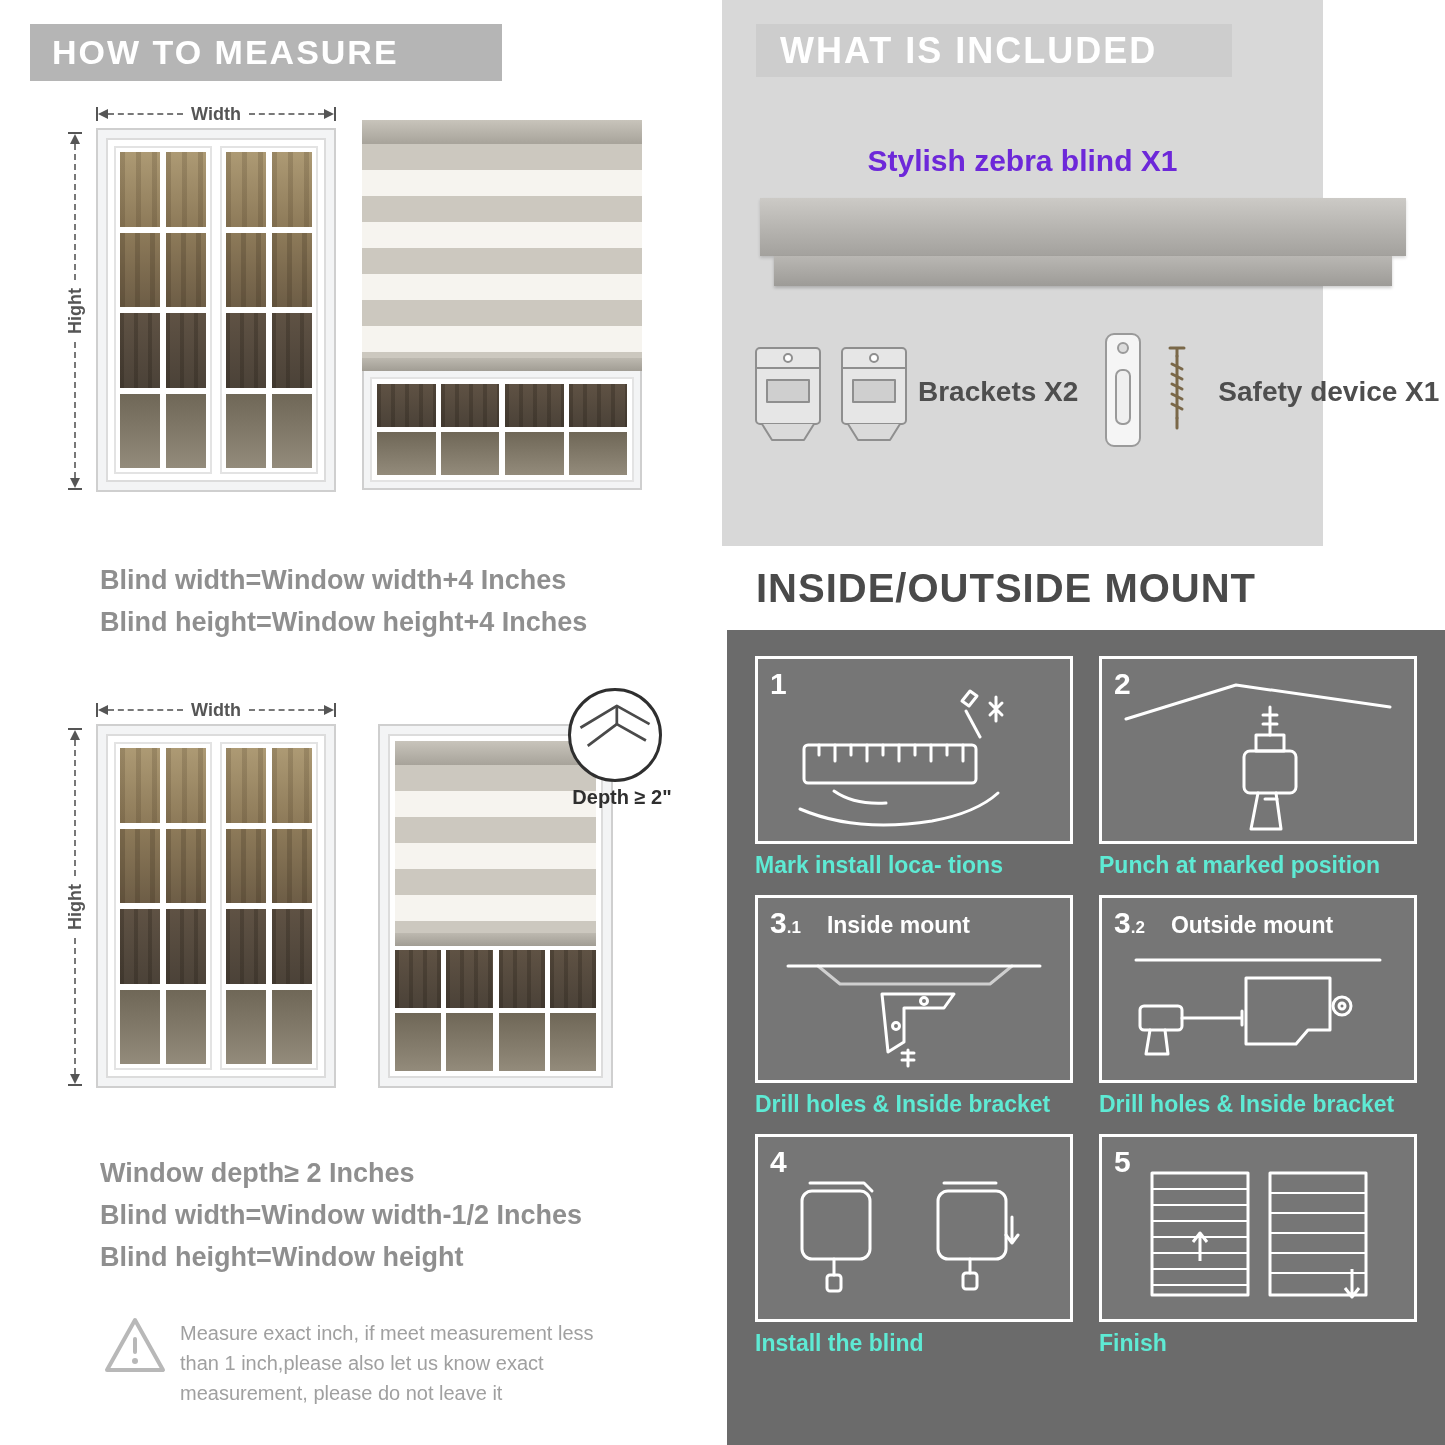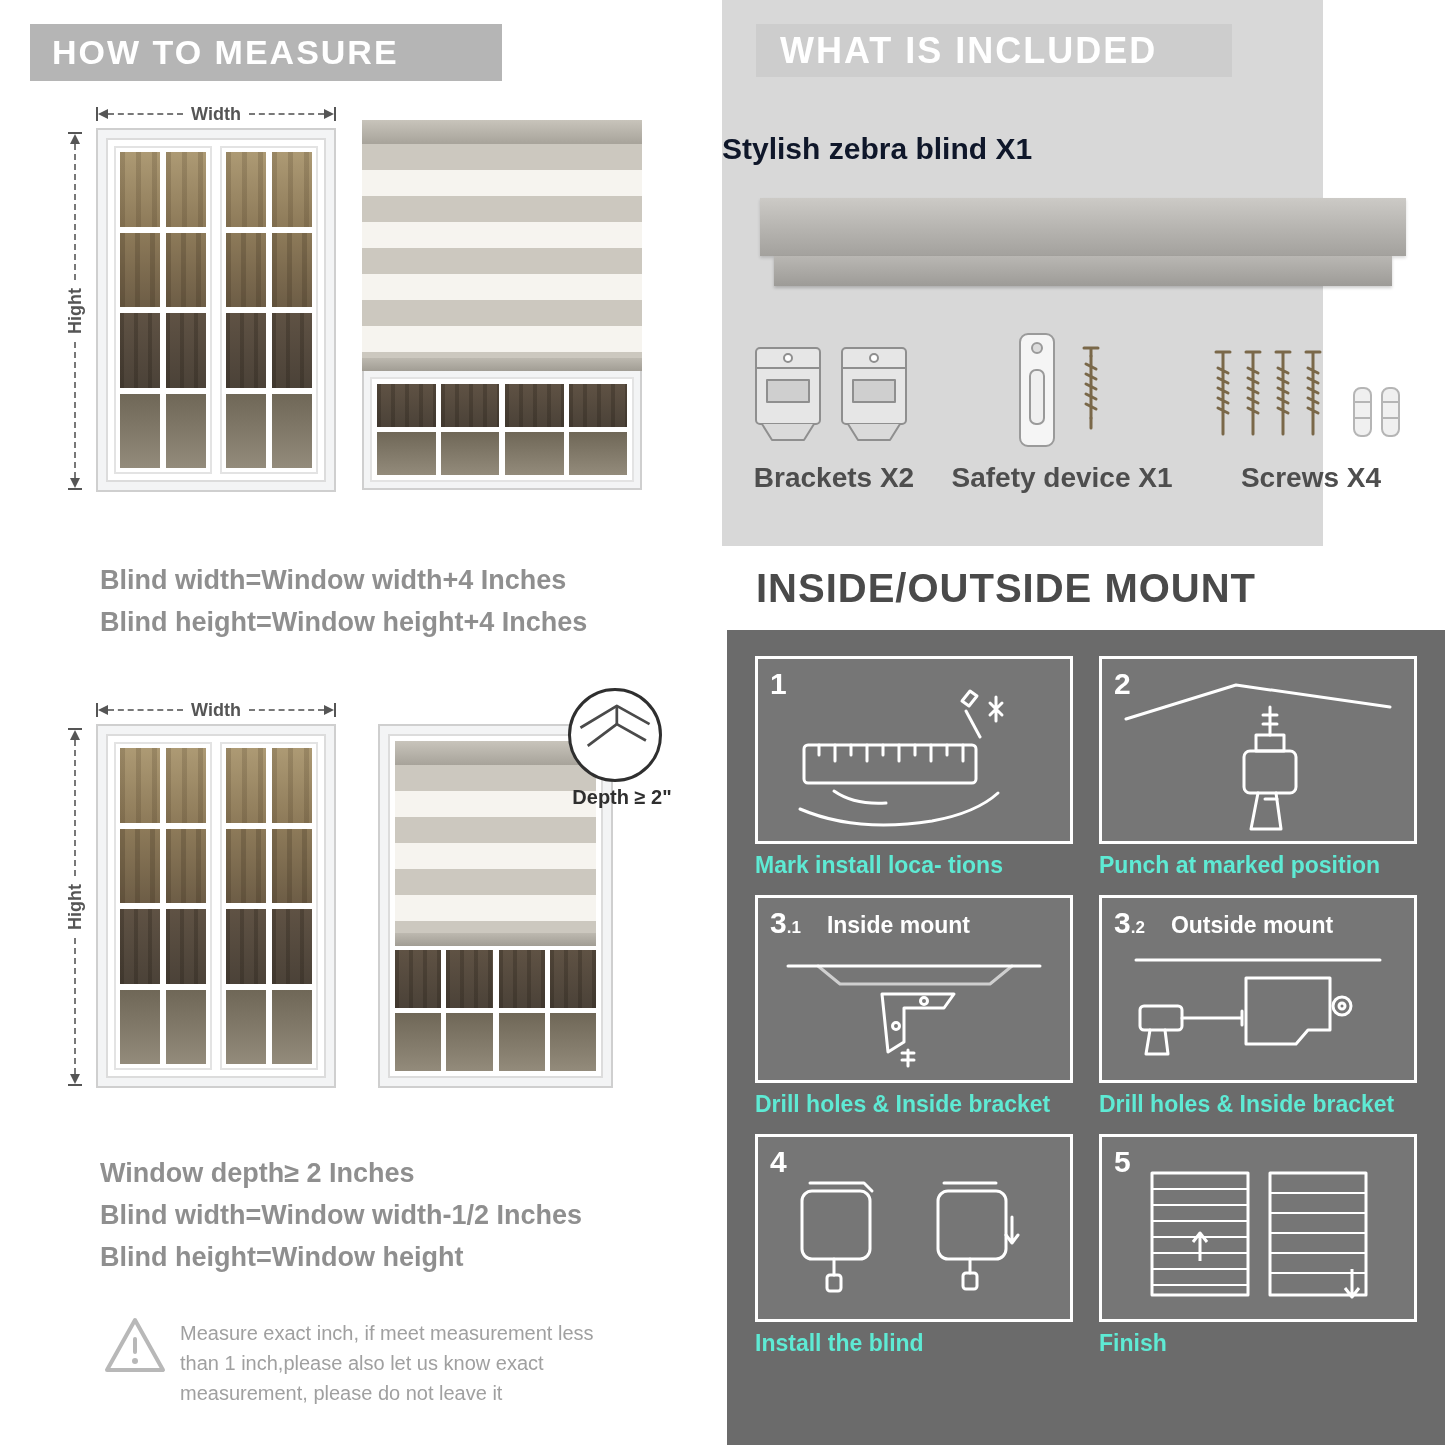--- a/index.html
+++ b/index.html
@@ -58,25 +58,25 @@
 
   .mheading { position:absolute; font-size:34px; font-weight:bold; color:#3f3f3f; }
   .mline { position:absolute; font-size:27px; font-weight:bold; color:#8f8f8f; }
 
   .note-icon { position:absolute; }
   .note-text { position:absolute; width:452px; font-size:20px; color:#a0a0a0; line-height:1.5; }
 
   
   .included-panel { position:absolute; left:722px; top:0; width:601px; height:546px; background:#d8d8d8; }
   .included-title { position:absolute; left:34px; top:24px; width:476px; height:53px; background:#cdcdcd; color:#fff; font-size:36px; font-weight:bold; letter-spacing:2px; display:flex; align-items:center; padding-left:24px; }
-  .product-name { position:absolute; top:132px; width:100%; text-align:left; font-size:30px; font-weight:bold; color:#0f172a; }
+  .product-name { position:absolute; top:144px; width:100%; text-align:center; font-size:30px; font-weight:bold; color:#6d28d9; }
   .headrail { position:absolute; left:38px; top:198px; width:646px; height:58px; background:linear-gradient(180deg,#cccac6 0%,#b5b3af 55%,#a3a19d 100%); box-shadow:0 2px 3px rgba(0,0,0,.15); }
   .valance { position:absolute; left:52px; top:256px; width:618px; height:30px; background:linear-gradient(180deg,#b9b7b3,#9d9b97); box-shadow:0 2px 3px rgba(0,0,0,.2); }
   .pack-row { position:absolute; left:28px; top:322px; width:666px; display:flex; justify-content:space-between; }
-  .pack-item { display:flex; flex-direction:column; align-items:center; }
+  .pack-item { display:flex; flex-direction:row; align-items:center; }
   .pack-icon { height:128px; display:flex; align-items:flex-end; justify-content:center; }
   .pack-label { margin-top:12px; font-size:28px; font-weight:bold; color:#4e4e4e; white-space:nowrap; }
 
   .mount-band { position:absolute; left:722px; top:546px; width:723px; height:84px; background:#fff; display:flex; align-items:center; }
   .mount-title { font-size:40px; font-weight:bold; color:#4a4a4a; letter-spacing:1px; padding-left:34px; }
 
   .dark-panel { position:absolute; left:727px; top:630px; width:718px; height:815px; background:#6b6b6b; }
   .steps-grid { display:grid; grid-template-columns:1fr 1fr; column-gap:26px; row-gap:16px; padding:26px 28px; }
   .step { display:flex; flex-direction:column; }
   .step-box { position:relative; border:3px solid #fff; background:#767676; height:188px; display:flex; align-items:flex-end; justify-content:center; overflow:hidden; }

